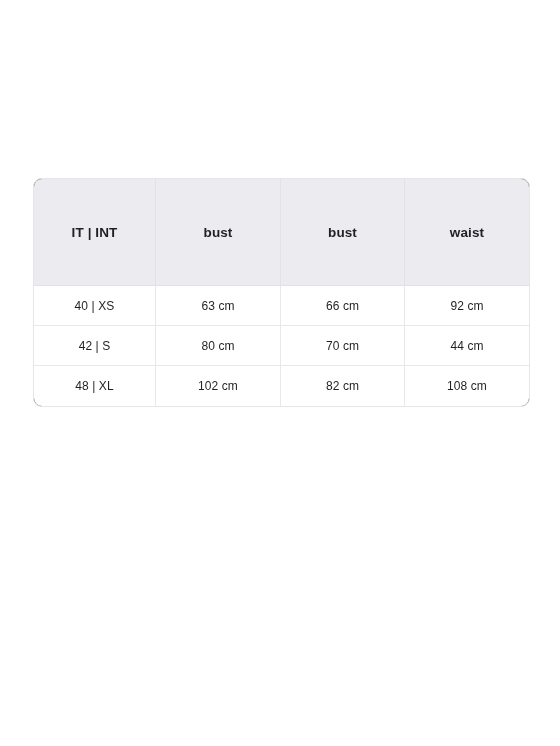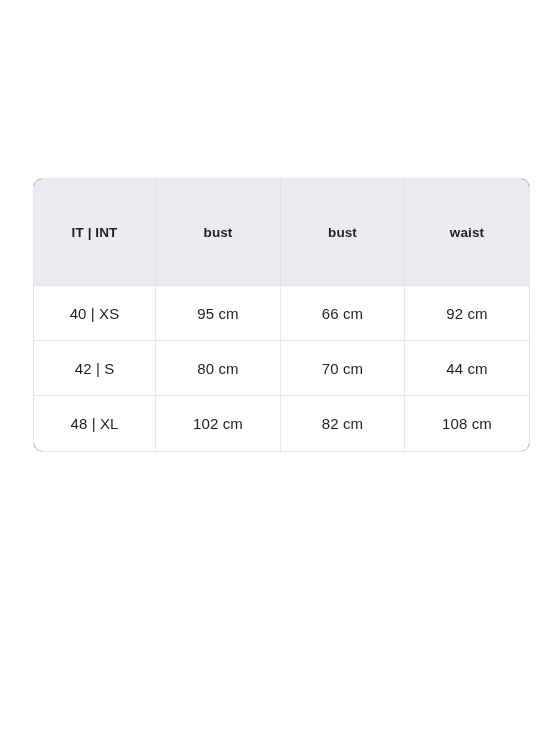--- a/index.html
+++ b/index.html
@@ -61,24 +61,24 @@
     letter-spacing: 0.1px;
   }
   thead th:last-child {
     border-right: none;
   }
   thead th.th-size {
     font-weight: 600;
   }
 
   tbody td {
-    height: 55px;
+    height: 40px;
     background: #ffffff;
     color: #1f2024;
-    font-size: 15px;
+    font-size: 12px;
     font-weight: 400;
     text-align: center;
     vertical-align: middle;
     padding: 0 6px;
     border-right: 1px solid #e8e8eb;
     border-bottom: 1px solid #e8e8eb;
     box-sizing: border-box;
     letter-spacing: 0.1px;
   }
   tbody td:last-child {
@@ -106,21 +106,21 @@
         <tr>
           <th class="th-size">IT | INT</th>
           <th>bust</th>
           <th>bust</th>
           <th>waist</th>
         </tr>
       </thead>
       <tbody>
         <tr>
           <td>40 | XS</td>
-          <td>95 cm</td>
+          <td>63 cm</td>
           <td>66 cm</td>
           <td>92 cm</td>
         </tr>
         <tr>
           <td>42 | S</td>
           <td>80 cm</td>
           <td>70 cm</td>
           <td>44 cm</td>
         </tr>
         <tr>

